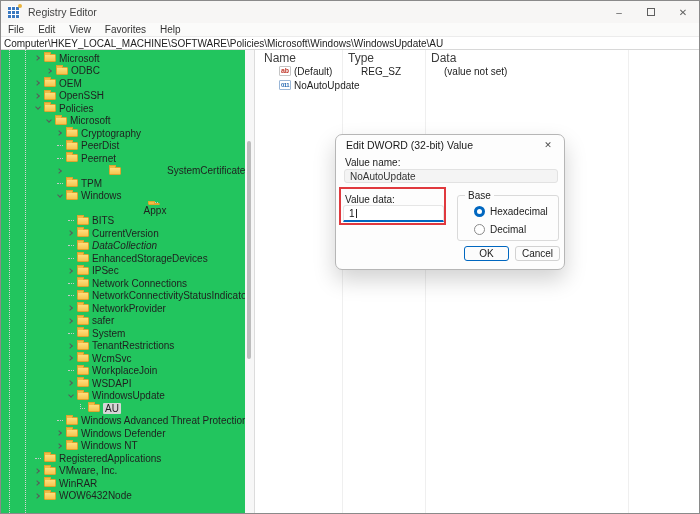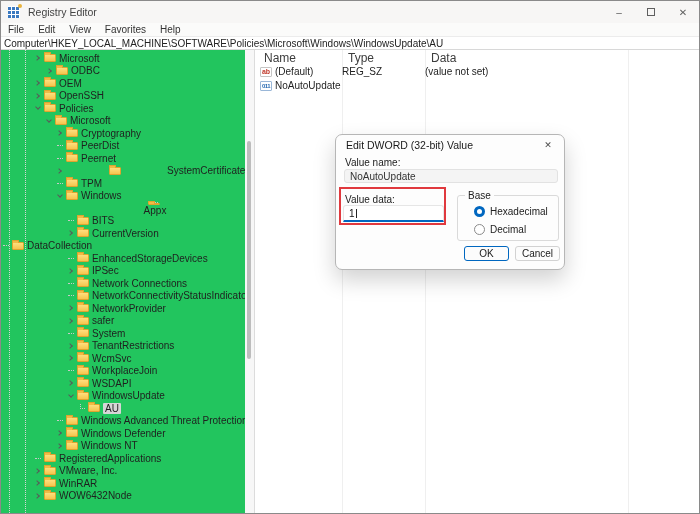--- a/index.html
+++ b/index.html
@@ -44,21 +44,21 @@
 
   .vscroll { position:absolute; top:0; bottom:0; right:0; width:9px; background:#f7f7f7; }
   .vthumb { position:absolute; left:2px; width:4px; border-radius:2px; background:#bdbdbd; }
 
   .list-pane { position:absolute; top:0; left:255px; right:0; bottom:0; background:#fff; }
   .colline { position:absolute; top:0; bottom:0; width:0; border-left:1px solid #efefef; }
   .list-header { position:absolute; top:0; left:0; right:0; height:14px; }
   .hcell { position:absolute; top:1px; font-size:12px; color:#3c3c3c; }
   .list-rows { position:absolute; top:14px; left:0; right:0; }
   .list-row { height:14px; display:flex; align-items:center; }
-  .cell-name { width:86px; min-width:86px; display:flex; align-items:flex-end; padding-left:4px; }
+  .cell-name { width:86px; min-width:86px; display:flex; align-items:flex-start; padding-left:4px;margin-left:19px; }
   .cell-type { width:83px; min-width:83px; font-size:10px; color:#222; }
   .cell-data { flex:1; font-size:10px; color:#222; }
   .val-icon { width:12px; min-width:12px; height:10px; border:1px solid #c5c5c5; background:#fff; font-weight:bold; display:flex; align-items:center; justify-content:center; margin-right:3px; border-radius:1px; }
   .icon-sz { color:#c0392b; font-size:7px; }
   .icon-dword { color:#2b6cb3; font-size:6px; border-color:#9ab7d8; letter-spacing:-.5px; }
   .row-name { font-size:10px; color:#1f1f1f; }
 
   
   .dialog { position:absolute; left:334px; top:84px; width:230px; height:136px; background:#fdfdfd; border:1px solid #b6b6b6; border-radius:7px; box-shadow:0 10px 22px rgba(0,0,0,.18); z-index:10; }
   .dlg-title { position:absolute; top:4px; left:10px; font-size:10.5px; color:#1a1a1a; }
@@ -212,21 +212,21 @@
             <span class="folder"></span>
             <span class="tree-label">BITS</span>
           </div>
           <div class="tree-row" style="padding-left: 65px;">
             <span class="slot">
               <span class="chev c"></span>
             </span>
             <span class="folder"></span>
             <span class="tree-label">CurrentVersion</span>
           </div>
-          <div class="tree-row" style="">
+          <div class="tree-row" style="padding-left: 65px; font-style: italic;">
             <span class="slot">
               <span class="dash"></span>
             </span>
             <span class="folder"></span>
             <span class="tree-label">DataCollection</span>
           </div>
           <div class="tree-row" style="padding-left: 65px;">
             <span class="slot">
               <span class="dash"></span>
             </span>

